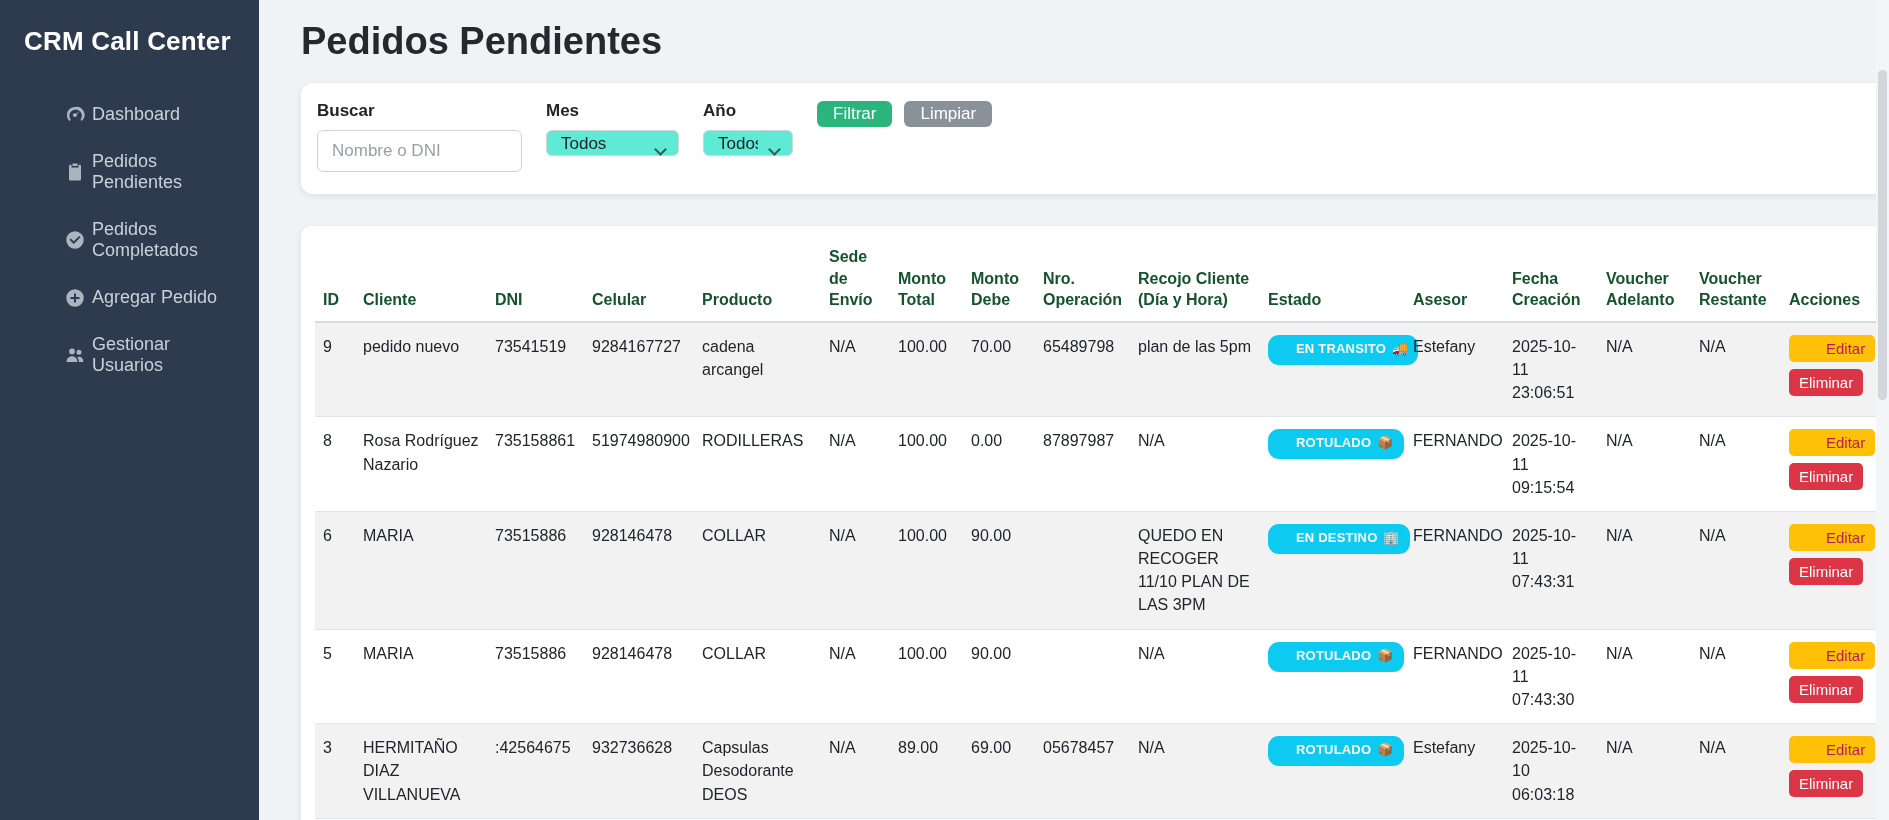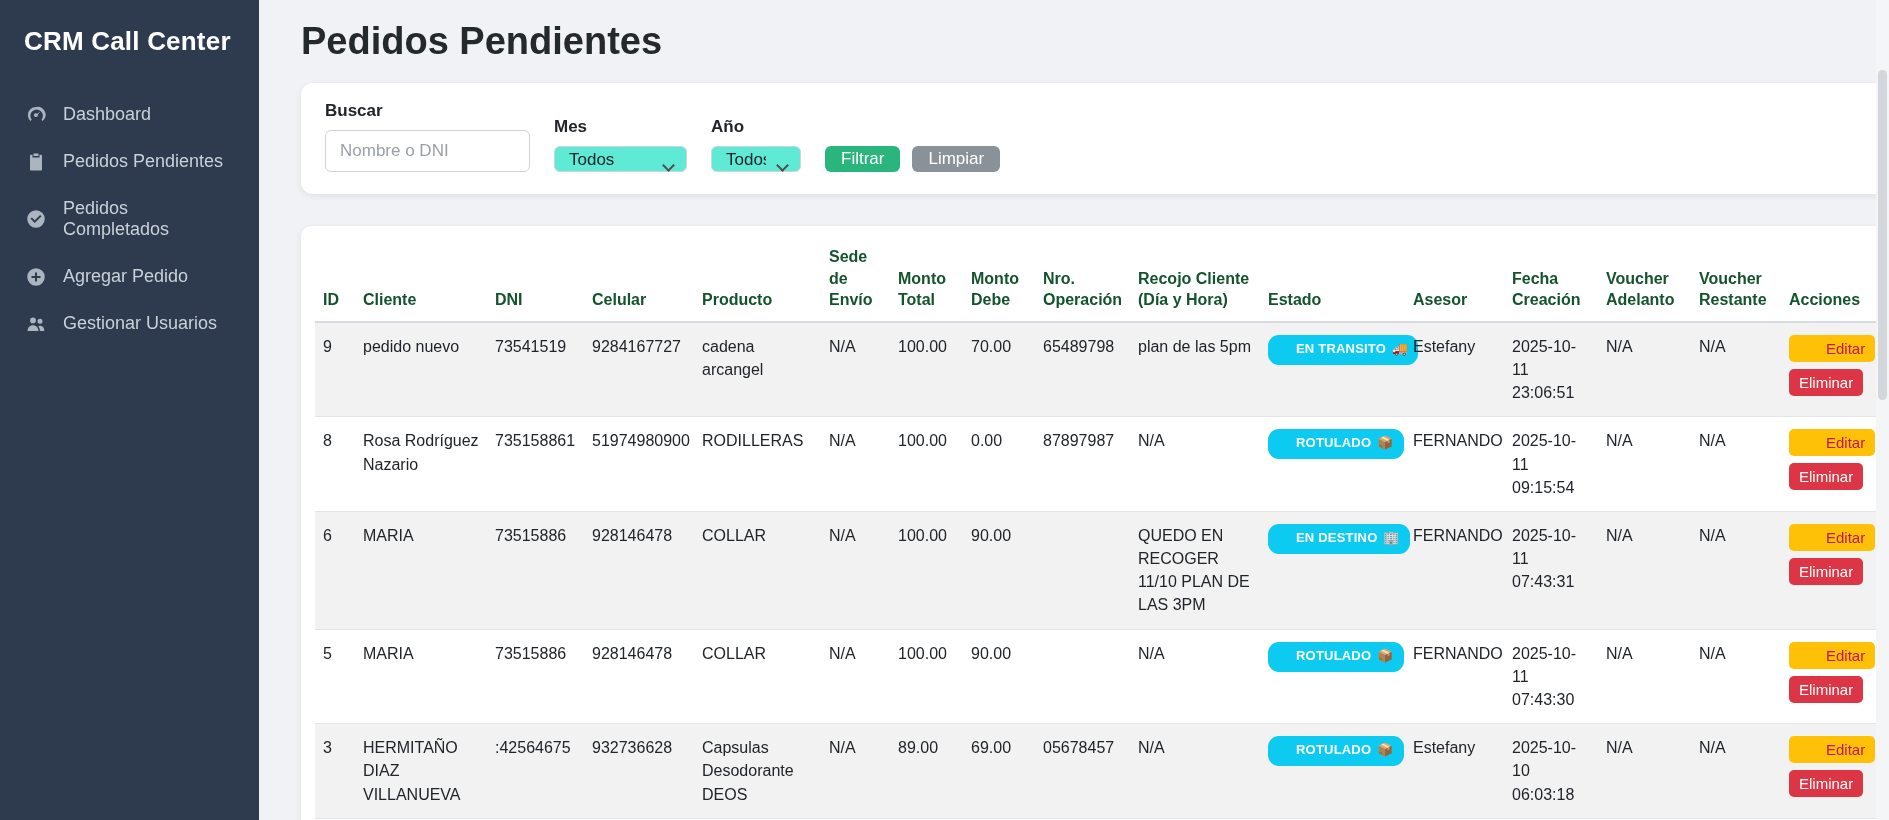--- a/index.html
+++ b/index.html
@@ -14,35 +14,35 @@
   
   .sidebar {
     width:259px; flex-shrink:0; height:100%;
     background:var(--sidebar-bg,#2e3b4f);
   }
   .sidebar-title {
     color:#ffffff; font-size:26px; font-weight:700;
     padding:26px 24px 34px 24px; letter-spacing:.2px;
   }
   .nav-item {
-    display:flex; align-items:center; gap:17px;
-    padding:13px 26px; cursor:pointer; text-decoration:none;
+    display:flex; align-items:center; gap:7px;
+    padding:13px 26px; cursor:pointer; text-decoration:none;margin-left:39px;
   }
   .nav-item .label { color:#c9d1d8; font-size:18px; }
   .nav-icon { width:20px; height:20px; color:#aab5c0; display:inline-flex; flex-shrink:0; }
   .nav-icon svg { width:20px; height:20px; fill:currentColor; }
 
   
   .main { flex:1; padding:20px 26px 0 42px; position:relative; }
   .page-title { font-size:38px; font-weight:600; color:#24292e; margin-bottom:20px; }
 
   .card { background:#fff; border-radius:10px; box-shadow:0 2px 6px rgba(40,50,60,.09); }
 
   
-  .filter-card { padding:18px 24px 22px 24px; display:flex; align-items:flex-end; gap:12px; margin-bottom:32px;border-radius:12px; }
+  .filter-card { padding:18px 24px 22px 16px; display:flex; gap:12px; margin-bottom:32px;border-radius:12px; }
   .filter-group { margin-right:12px; }
   .filter-group label { display:block; font-size:17px; font-weight:600; margin-bottom:9px; color:#212529; }
   .filter-input {
     width:205px; height:42px; border:1px solid #ced4da; border-radius:6px;
     padding:0 14px; font-size:17px; color:#212529; font-family:inherit; background:#fff;
   }
   .filter-input::placeholder { color:#9aa0a6; }
   .select-wrap { position:relative; display:inline-block; }
   .select-wrap select {
     appearance:none; -webkit-appearance:none; -moz-appearance:none;

